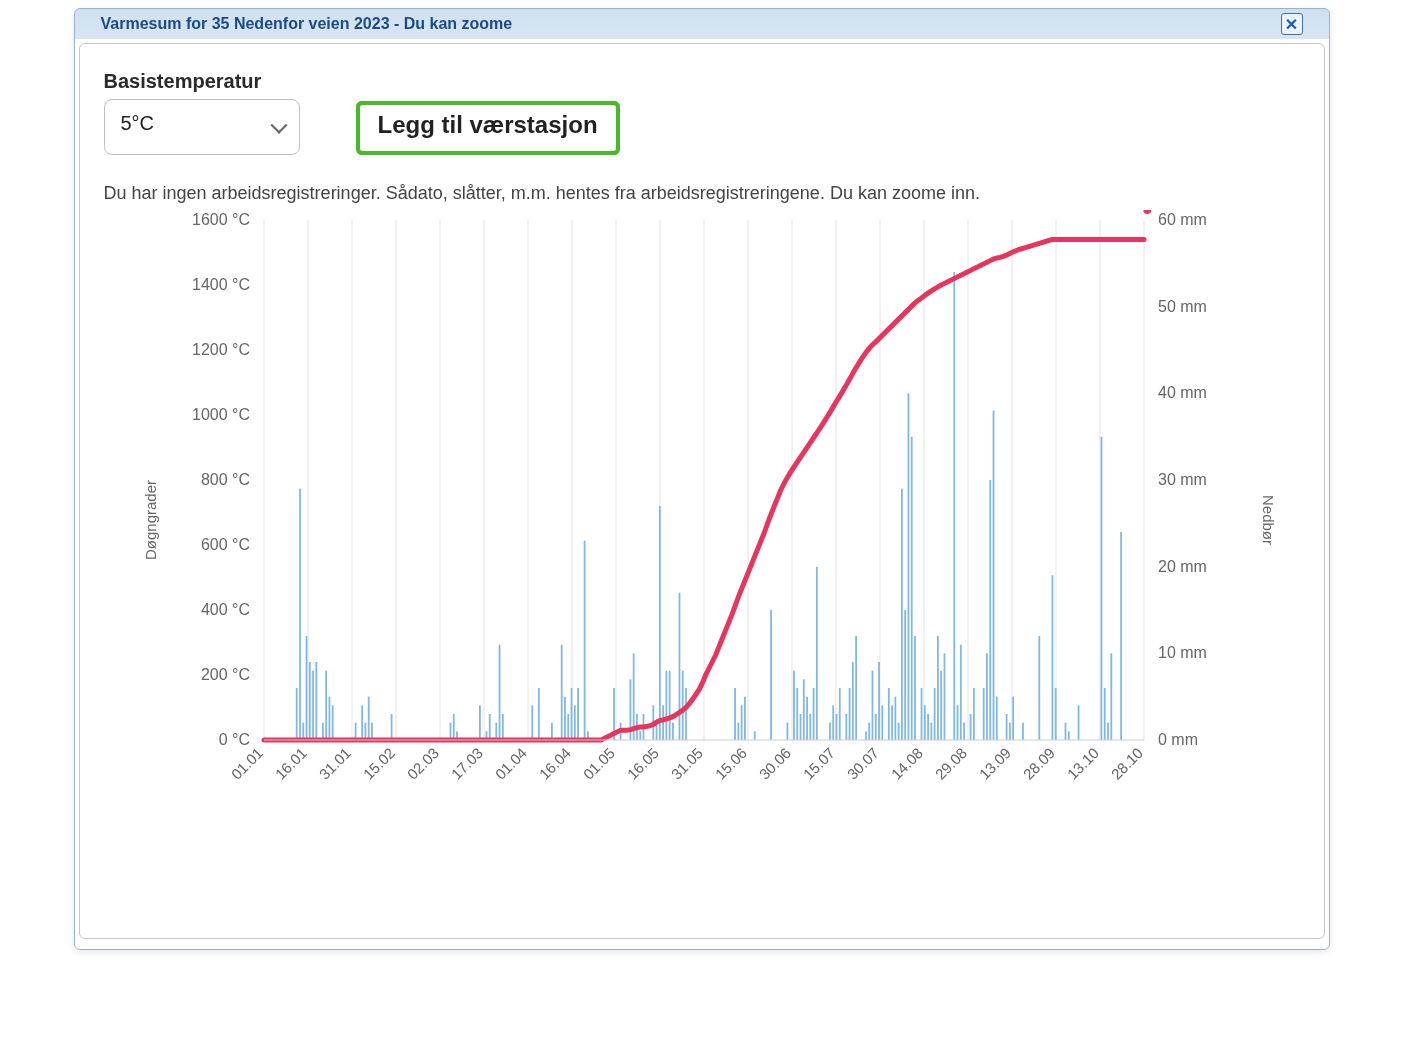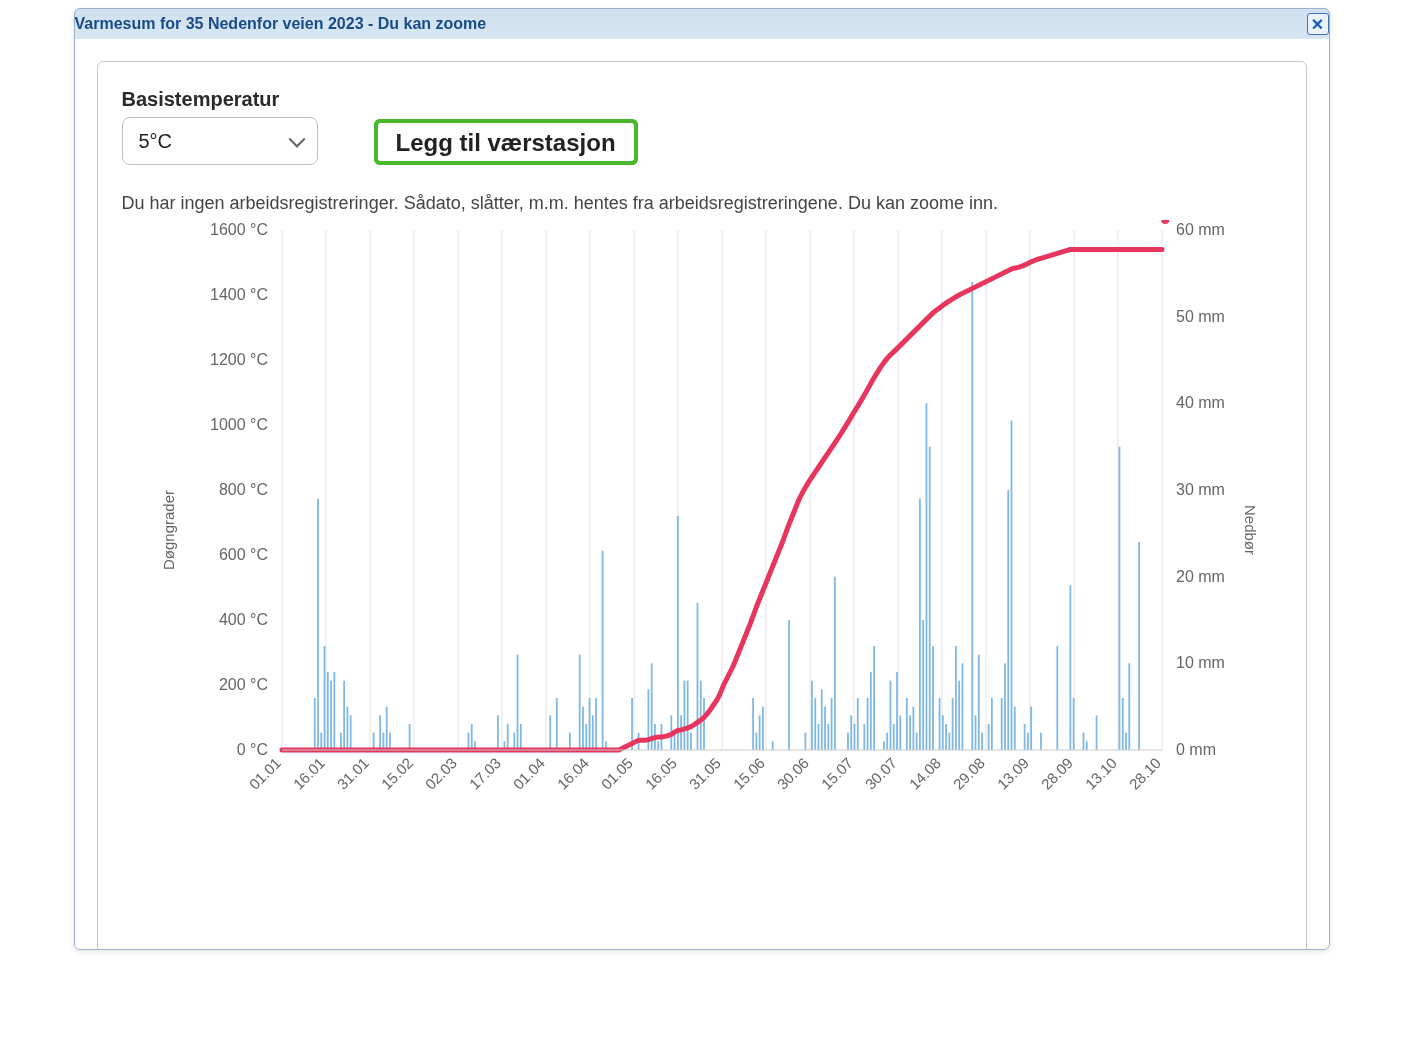--- a/index.html
+++ b/index.html
@@ -1,25 +1,25 @@
 <!DOCTYPE html>
 <html><head>
 <meta charset="utf-8">
 <style>
 html,body{margin:0;padding:0;font-family:-apple-system,BlinkMacSystemFont,"Segoe UI",Helvetica,Arial,sans-serif;background:#fff;color:#222}
 .window{position:relative;width:1254px;height:940px;background:linear-gradient(to bottom,#cfe0f0 0,#d8e6f2 30px,#fff 30px,#fff 100%);border:1px solid #9ab3cb;border-radius:6px;margin:8px auto;box-shadow:0 2px 6px rgba(0,0,0,.1);overflow:hidden}
-.titlebar{height:30px;padding:0 0;display:flex;align-items:center;justify-content:space-between;color:#1a4b86;font-weight:700;font-size:16px}
+.titlebar{height:30px;padding:0 26px;display:flex;align-items:center;justify-content:space-between;color:#1a4b86;font-weight:700;font-size:16px}
 .close-btn{width:20px;height:20px;border:1px solid #3b72b5;border-radius:3px;display:flex;align-items:center;justify-content:center;color:#1a5db8;font-weight:700;cursor:pointer;background:#eaf2fb}
-.inner{margin:22px;background:#fff;border:1px solid #c8c8c8;border-radius:6px;height:calc(100% - 44px);padding:26px 24px 20px 24px;box-sizing:border-box}
+.inner{margin:4px;background:#fff;border:1px solid #c8c8c8;border-radius:6px;height:calc(100% - 44px);padding:26px 24px 20px 24px;box-sizing:border-box}
 .controls{display:flex;gap:28px;align-items:flex-end;flex-wrap:wrap}
 .ctl{display:flex;flex-direction:column;gap:6px}
 .ctl label{font-weight:700;font-size:20px;color:#2a2a2a}
-.sel{border:1px solid #bfbfbf;border-radius:8px;height:46px;padding:0 38px 0 16px;font-size:20px;background:#fff;position:relative;display:flex;align-items:center;min-width:120px;cursor:pointer}
+.sel{border:1px solid #bfbfbf;border-radius:8px;height:46px;padding:0 38px 8px 16px;font-size:20px;background:#fff;position:relative;display:flex;align-items:center;min-width:120px;cursor:pointer}
 .sel::after{content:"";position:absolute;right:14px;top:50%;width:10px;height:10px;border-right:2px solid #666;border-bottom:2px solid #666;transform:translateY(-65%) rotate(45deg)}
-.netatmo-box{border:4px dashed #4ab82b;border-radius:6px;padding:6px 18px 4px 18px;display:flex;flex-direction:row;gap:4px;border-style:solid;position:relative}
+.netatmo-box{border:4px dashed #4ab82b;border-radius:6px;padding:6px 18px 12px 18px;display:flex;flex-direction:row;gap:4px;border-style:solid;position:relative}
 .netatmo-box::before{content:"";position:absolute;inset:-4px;border:4px solid #4ab82b;border-radius:6px;pointer-events:none;clip-path:none;filter:url(#rough)}
 .netatmo-box .big{font-size:24px}
 .subtitle{margin-top:28px;font-weight:400;font-size:18px;color:#444}
 .chart-wrap{position:relative;margin-top:6px}
 svg{display:block}
 .ylabel-left,.ylabel-right{position:absolute;top:50%;font-size:15px;color:#666;transform-origin:center}
 .ylabel-left{left:6px;transform:translateY(-50%) rotate(-90deg)}
 .ylabel-right{right:6px;transform:translateY(-50%) rotate(90deg)}
 text{font-family:inherit}
 </style>

